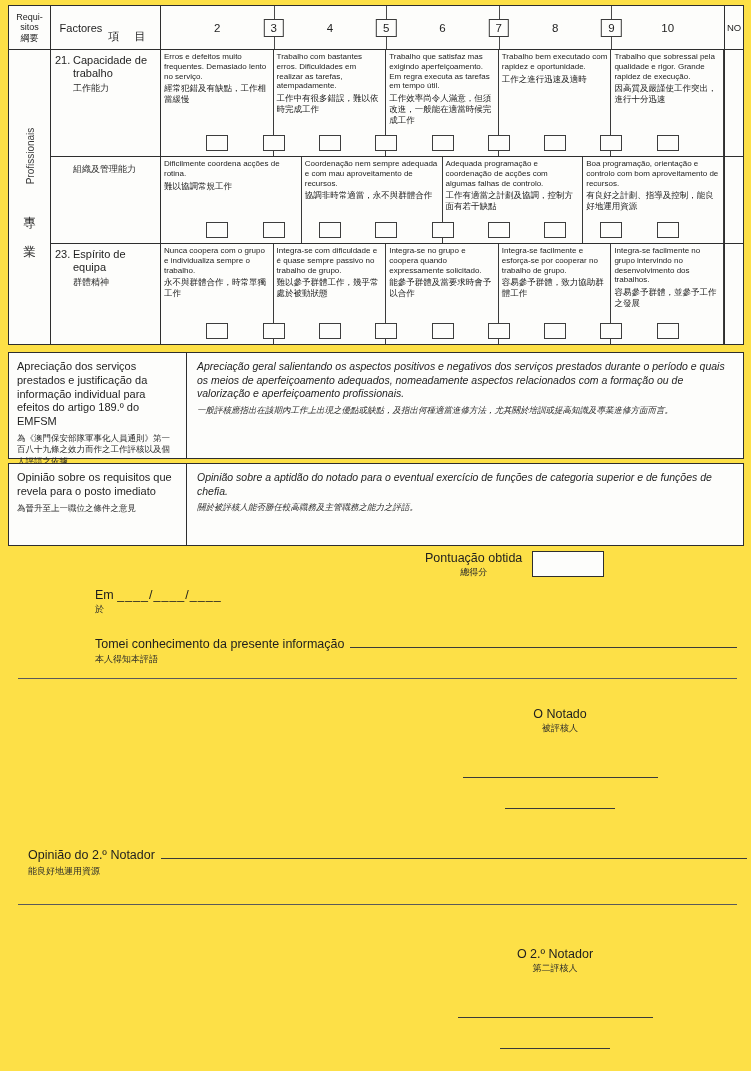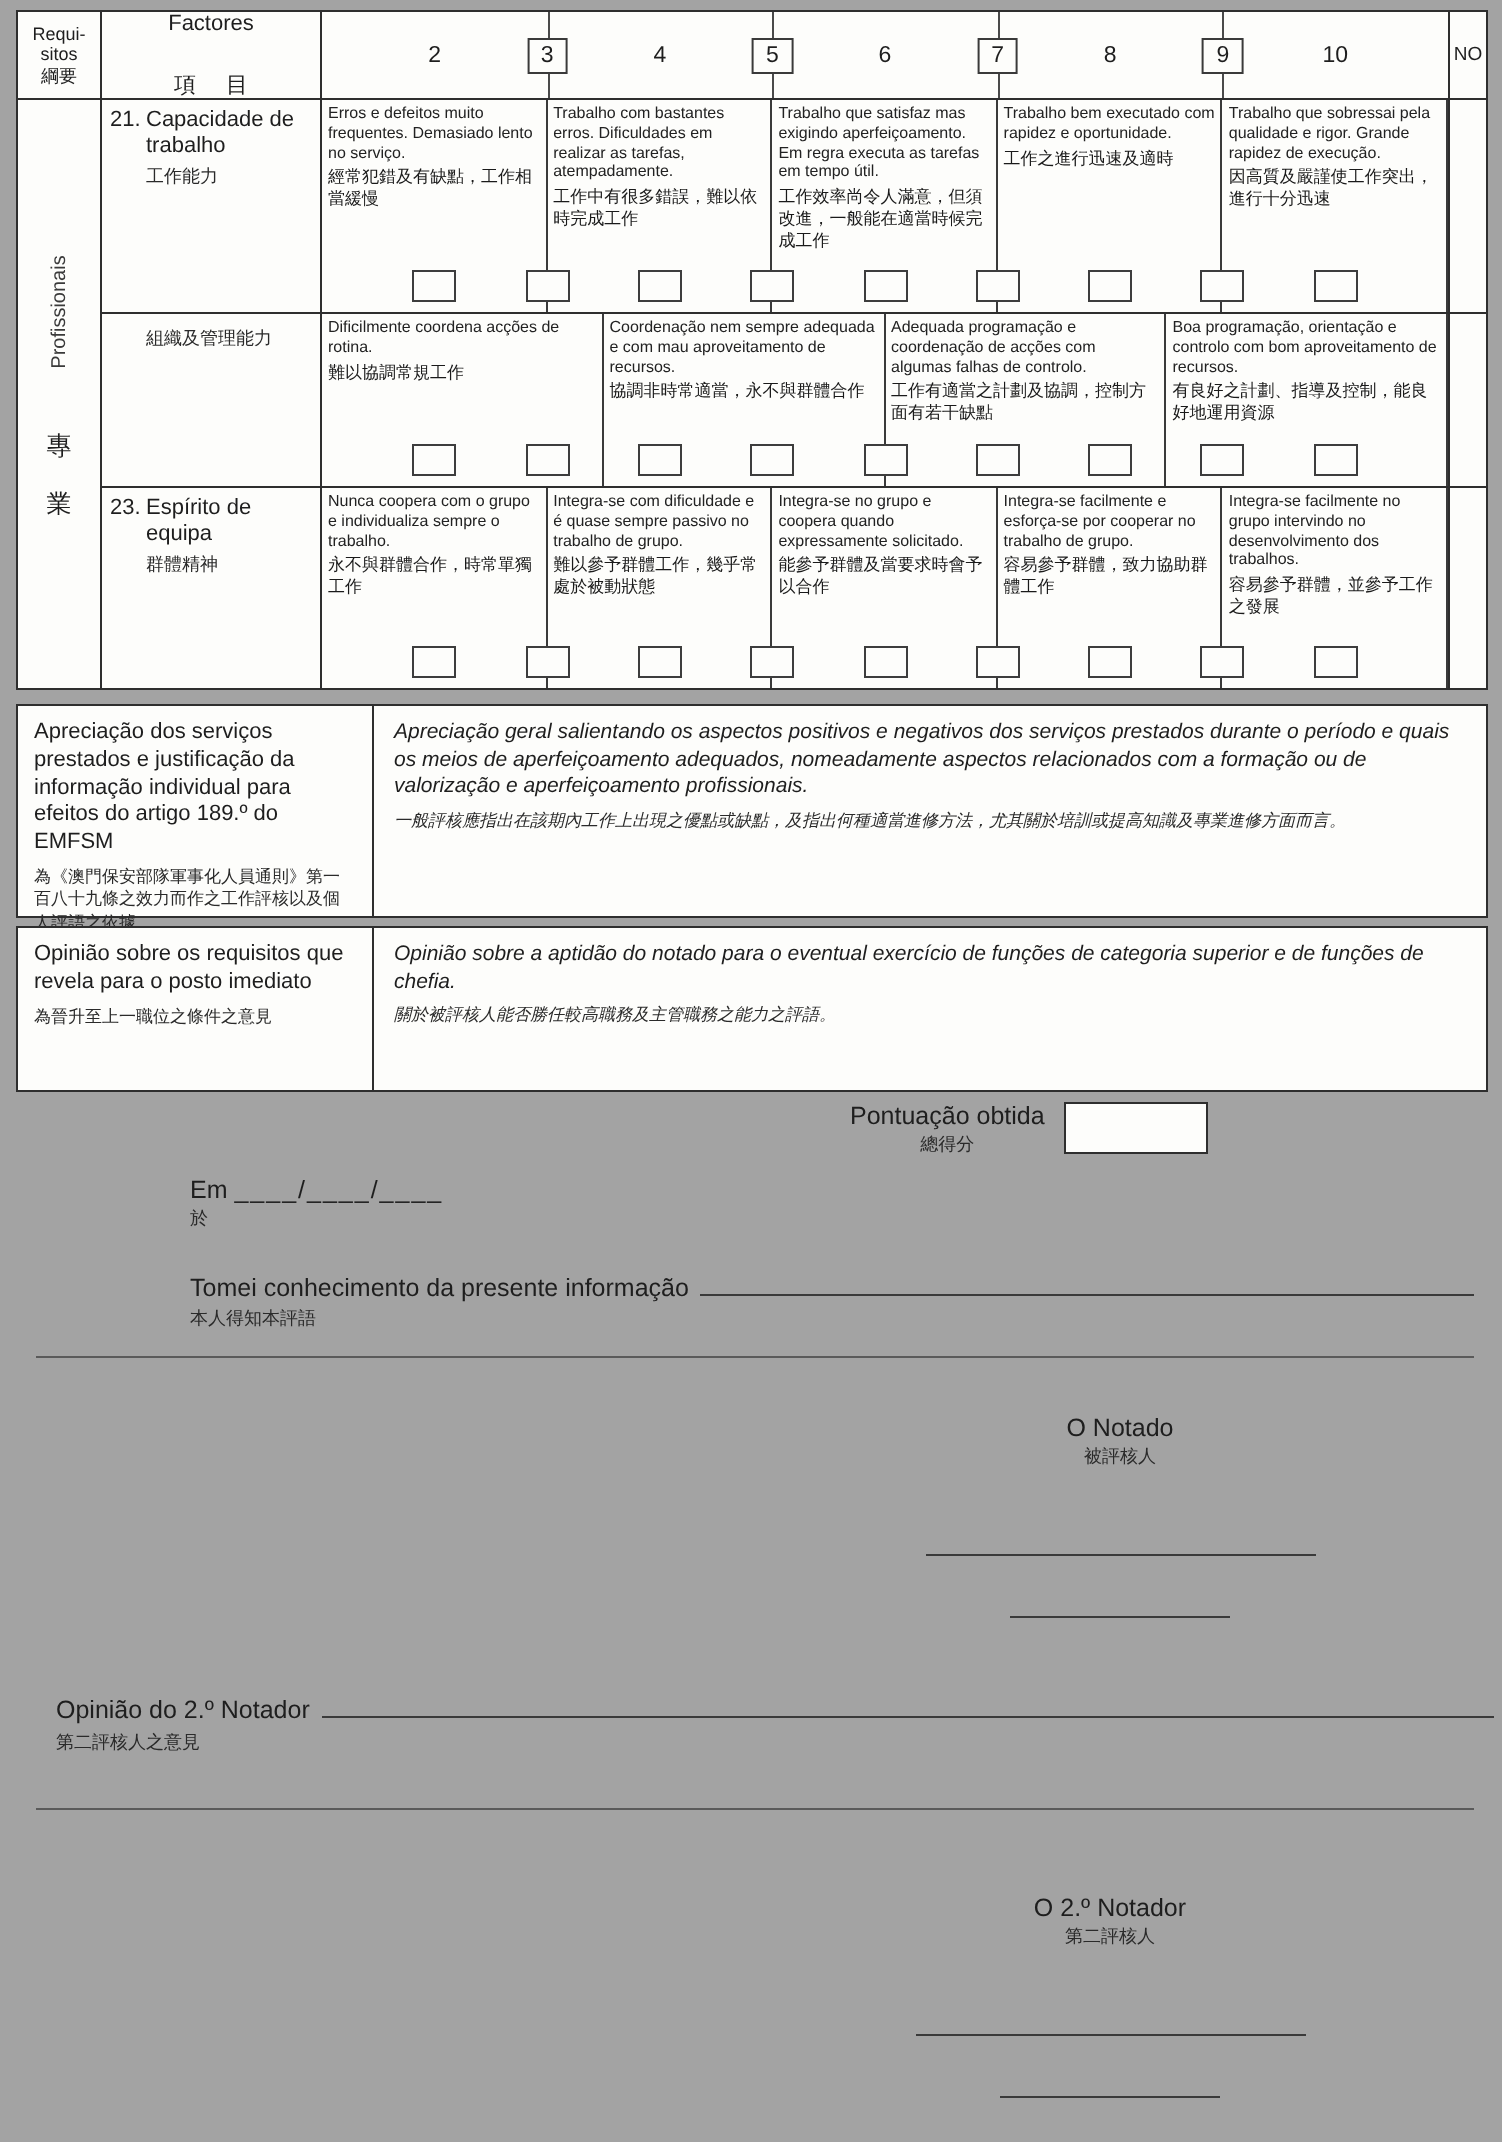--- a/index.html
+++ b/index.html
@@ -1,27 +1,27 @@
 <!DOCTYPE html>
 <html><head>
 <meta charset="utf-8">
 <style>
   html,body{margin:0;padding:0;background:#ffffff;}
   .page{
-    position:relative;width:751px;height:1071px;background:#a3a3a3;
+    position:relative;width:751px;height:1071px;background:#fde047;
     font-family:"Liberation Sans",sans-serif;color:#1e1e1e;overflow:hidden;
   }
   
   .eval-table{position:absolute;left:8px;top:5px;width:736px;height:340px;
     border:1.6px solid #2e2e2e;box-sizing:border-box;display:flex;flex-direction:column;background:#fdfdfb;}
   .thead{display:flex;height:44px;border-bottom:1.4px solid #2e2e2e;box-sizing:border-box;flex:0 0 auto;}
   .th-req{width:42px;box-sizing:border-box;border-right:1.2px solid #2e2e2e;
     display:flex;flex-direction:column;align-items:center;justify-content:center;font-size:9px;line-height:1.15;}
   .th-fact{width:110px;box-sizing:border-box;border-right:1.2px solid #2e2e2e;
-    display:flex;flex-direction:column;align-items:center;justify-content:center;font-size:11px;gap:0;}
+    display:flex;flex-direction:row;align-items:center;justify-content:center;font-size:11px;gap:0;}
   .th-fact .zh{letter-spacing:6px;padding-left:6px;margin-top:17px;}
   .th-scale{flex:1;position:relative;}
   .tick{position:absolute;top:0;bottom:0;width:0;border-left:1px solid #4a4a4a;}
   .t20{left:20%;} .t40{left:40%;} .t60{left:60%;} .t80{left:80%;}
   .sc{position:absolute;top:50%;transform:translate(-50%,-50%);font-size:11.5px;background:#fdfdfb;padding:0 3px;}
   .sc.boxed{border:1.1px solid #3a3a3a;padding:2px 6px;}
   .th-no{width:19px;box-sizing:border-box;border-left:1.2px solid #2e2e2e;
     display:flex;align-items:center;justify-content:center;font-size:9.5px;}
   .tbody{display:flex;flex:1;min-height:0;}
   .sidebar{width:42px;box-sizing:border-box;border-right:1.2px solid #2e2e2e;position:relative;}
@@ -301,21 +301,21 @@
     <div class="zh">被評核人</div>
     <div class="sig-line sig-long"></div>
     <div class="sig-line sig-short"></div>
   </div>
 
   <div class="op2-line">
     <div class="op2-row">
       <span>Opinião do 2.º Notador</span>
       <span class="fill-line"></span>
     </div>
-    <div class="zh">第二評核人之意見</div>
+    <div class="zh">能良好地運用資源</div>
   </div>
 
   <div class="rule rule2"></div>
 
   <div class="sig-block notador2-block">
     <div class="pt">O 2.º Notador</div>
     <div class="zh">第二評核人</div>
     <div class="sig-line sig-long"></div>
     <div class="sig-line sig-short"></div>
   </div>

